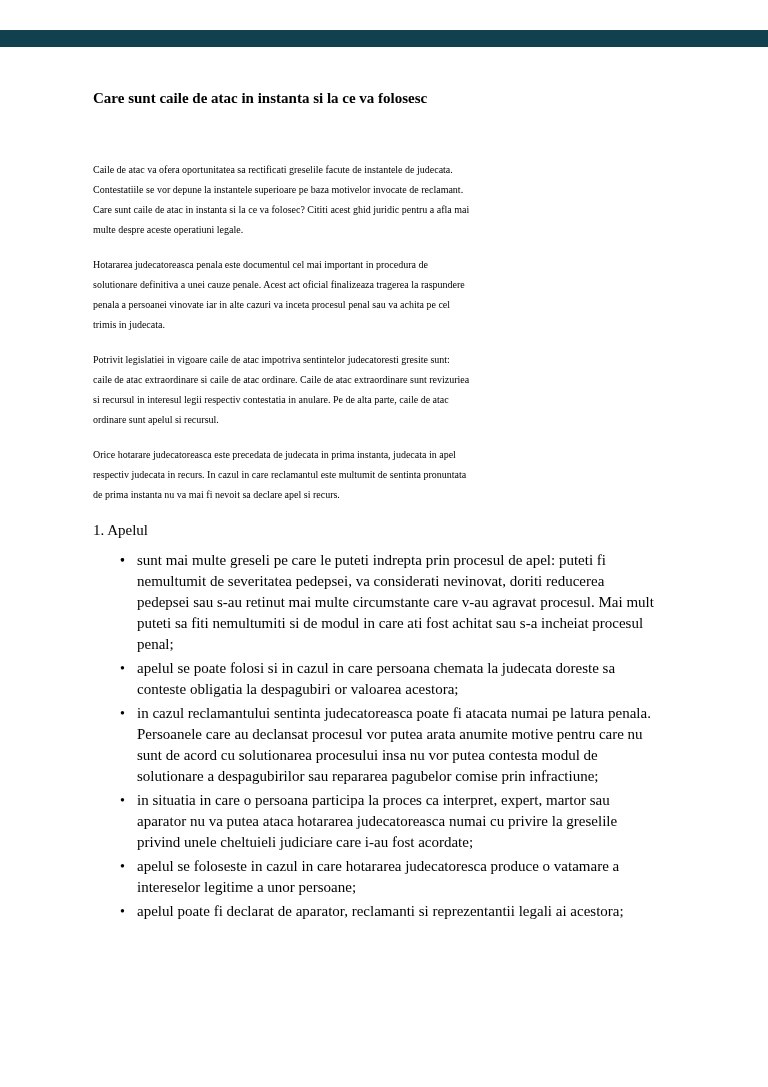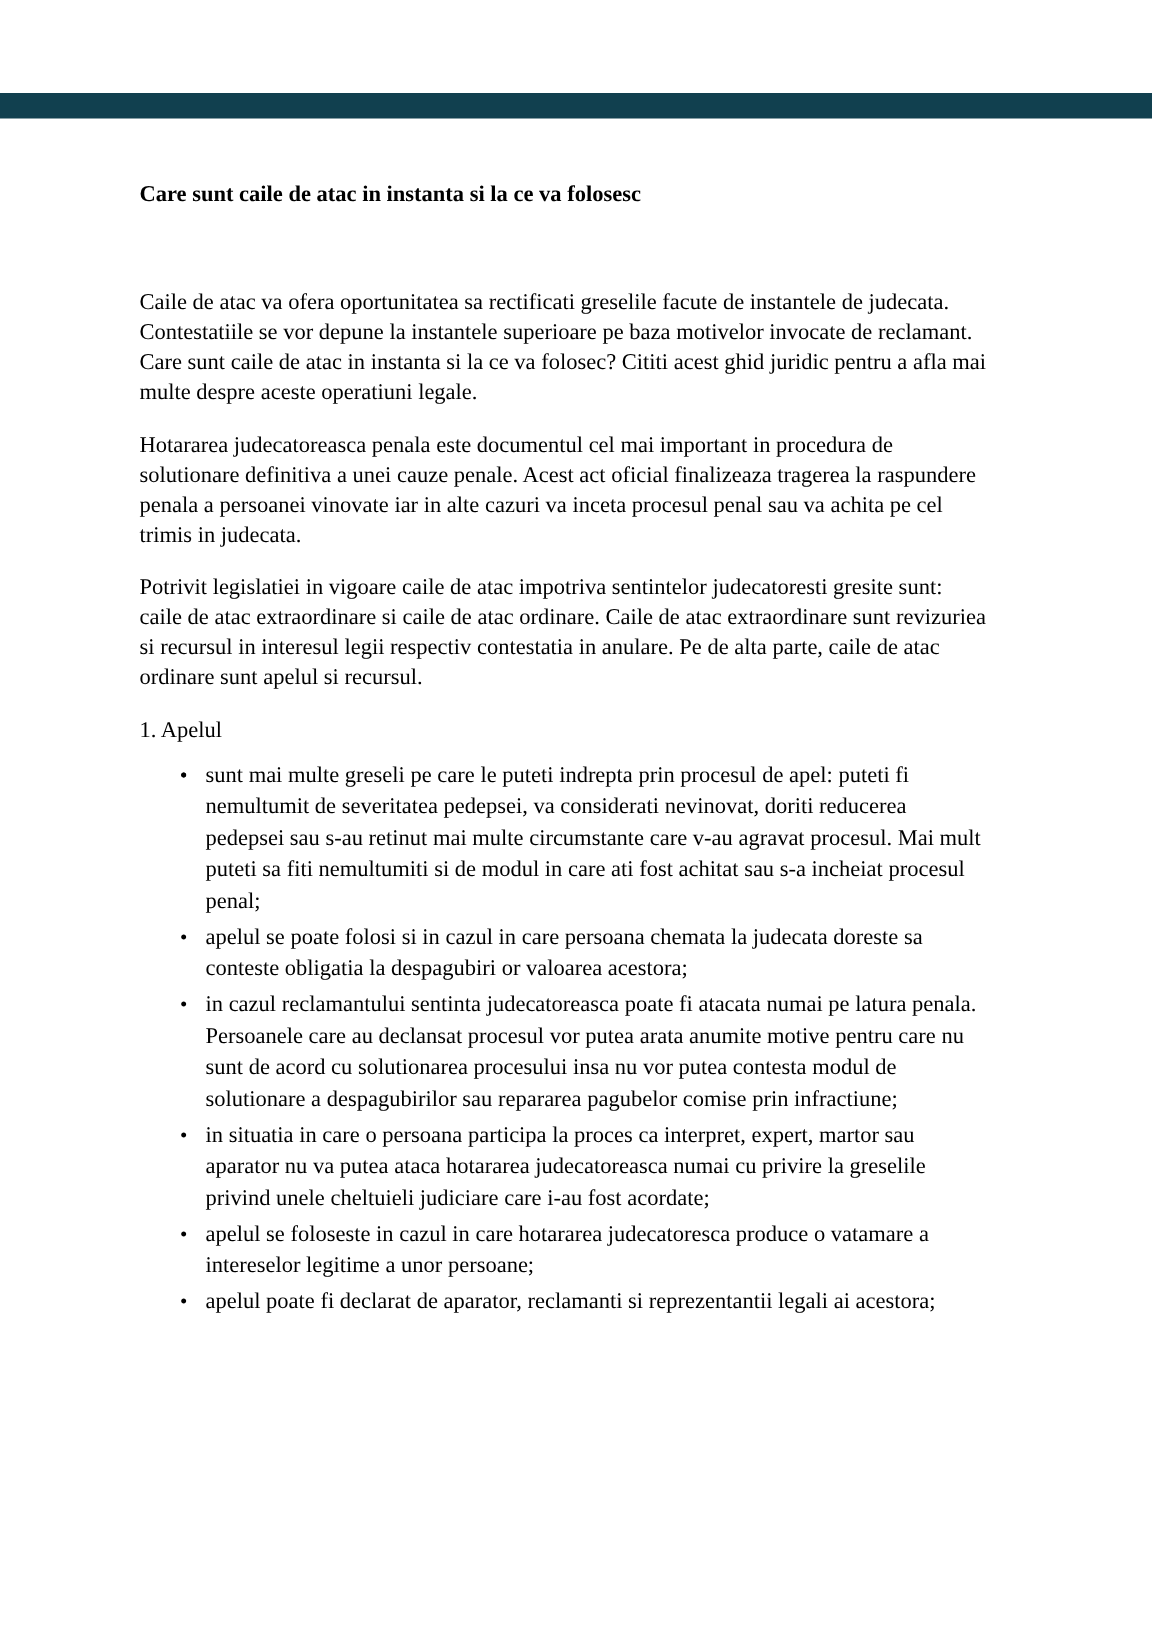--- a/index.html
+++ b/index.html
@@ -8,21 +8,20 @@
     background: #ffffff;
   }
   .page {
     position: relative;
     width: 768px;
     height: 954px;
     background: #ffffff;
     overflow: hidden;
     font-family: "Liberation Serif", "DejaVu Serif", serif;
     color: #000000;
-    margin-top: 32px;
   }
   .frame-bar {
     position: absolute;
     left: 0;
     width: 768px;
     height: 17px;
     background: #11404f;
   }
   .frame-bar.top { top: 30px; }
   .frame-bar.bottom { top: 1040px; }
@@ -36,21 +35,21 @@
     box-sizing: border-box;
   }
   .doc-title {
     font-size: 15px;
     font-weight: bold;
     line-height: 20px;
     margin: 0 0 52px 0;
     white-space: pre-line;
   }
   .para {
-    font-size: 15px;
+    font-size: 10px;
     line-height: 20px;
     margin: 0 0 15px 0;
     white-space: pre-line;
   }
   .section-heading {
     font-size: 15px;
     font-weight: normal;
     line-height: 20px;
     margin: 0 0 10px 0;
     white-space: pre-line;
@@ -90,20 +89,23 @@
 Care sunt caile de atac in instanta si la ce va folosec? Cititi acest ghid juridic pentru a afla mai
 multe despre aceste operatiuni legale.</p>
     <p class="para">Hotararea judecatoreasca penala este documentul cel mai important in procedura de
 solutionare definitiva a unei cauze penale. Acest act oficial finalizeaza tragerea la raspundere
 penala a persoanei vinovate iar in alte cazuri va inceta procesul penal sau va achita pe cel
 trimis in judecata.</p>
     <p class="para">Potrivit legislatiei in vigoare caile de atac impotriva sentintelor judecatoresti gresite sunt:
 caile de atac extraordinare si caile de atac ordinare. Caile de atac extraordinare sunt revizuriea
 si recursul in interesul legii respectiv contestatia in anulare. Pe de alta parte, caile de atac
 ordinare sunt apelul si recursul.</p>
+    <p class="para">Orice hotarare judecatoreasca este precedata de judecata in prima instanta, judecata in apel
+respectiv judecata in recurs. In cazul in care reclamantul este multumit de sentinta pronuntata
+de prima instanta nu va mai fi nevoit sa declare apel si recurs.</p>
 
 
     <h2 class="section-heading">1. Apelul</h2>
 
     <ul class="bullet-list">
       <li><span class="bullet-dot">•</span></li>
       <li><span class="bullet-dot">•</span><span>sunt mai multe greseli pe care le puteti indrepta prin procesul de apel: puteti fi
 nemultumit de severitatea pedepsei, va considerati nevinovat, doriti reducerea
 pedepsei sau s-au retinut mai multe circumstante care v-au agravat procesul. Mai mult
 puteti sa fiti nemultumiti si de modul in care ati fost achitat sau s-a incheiat procesul

